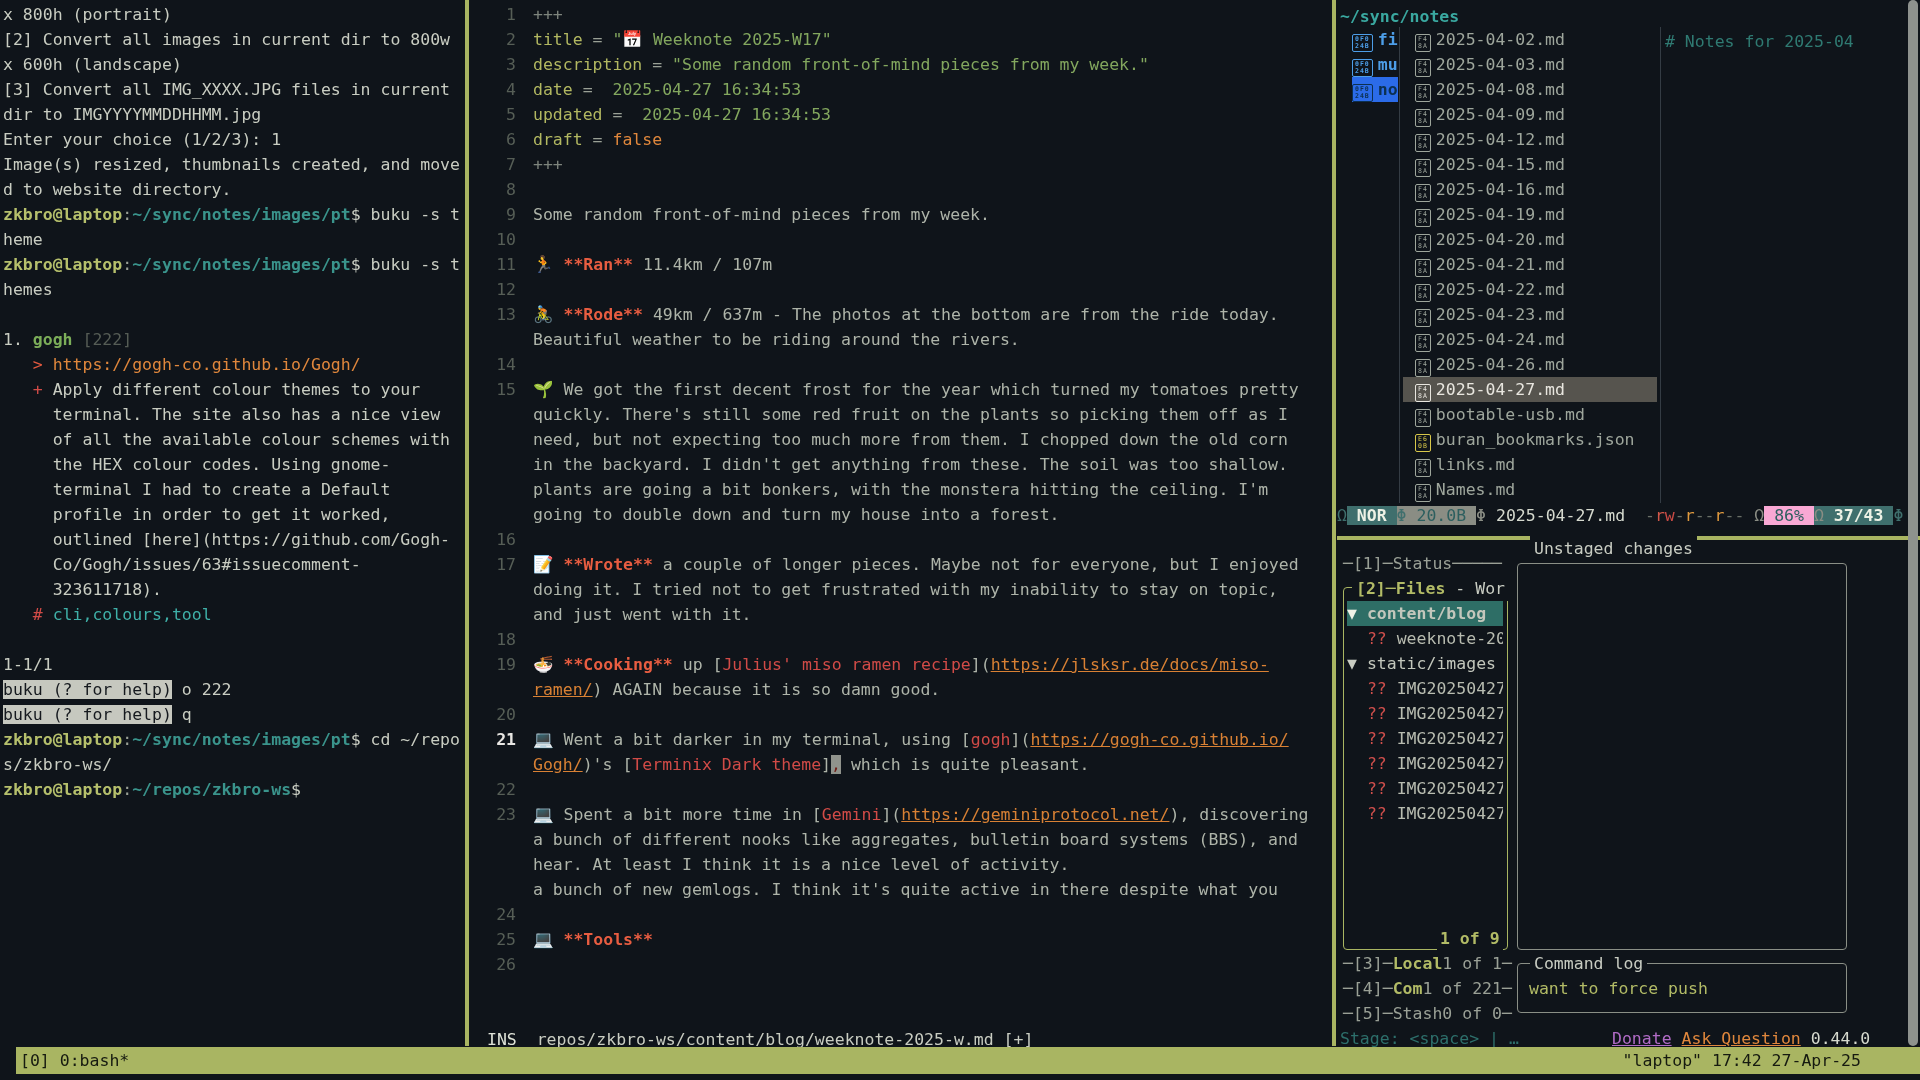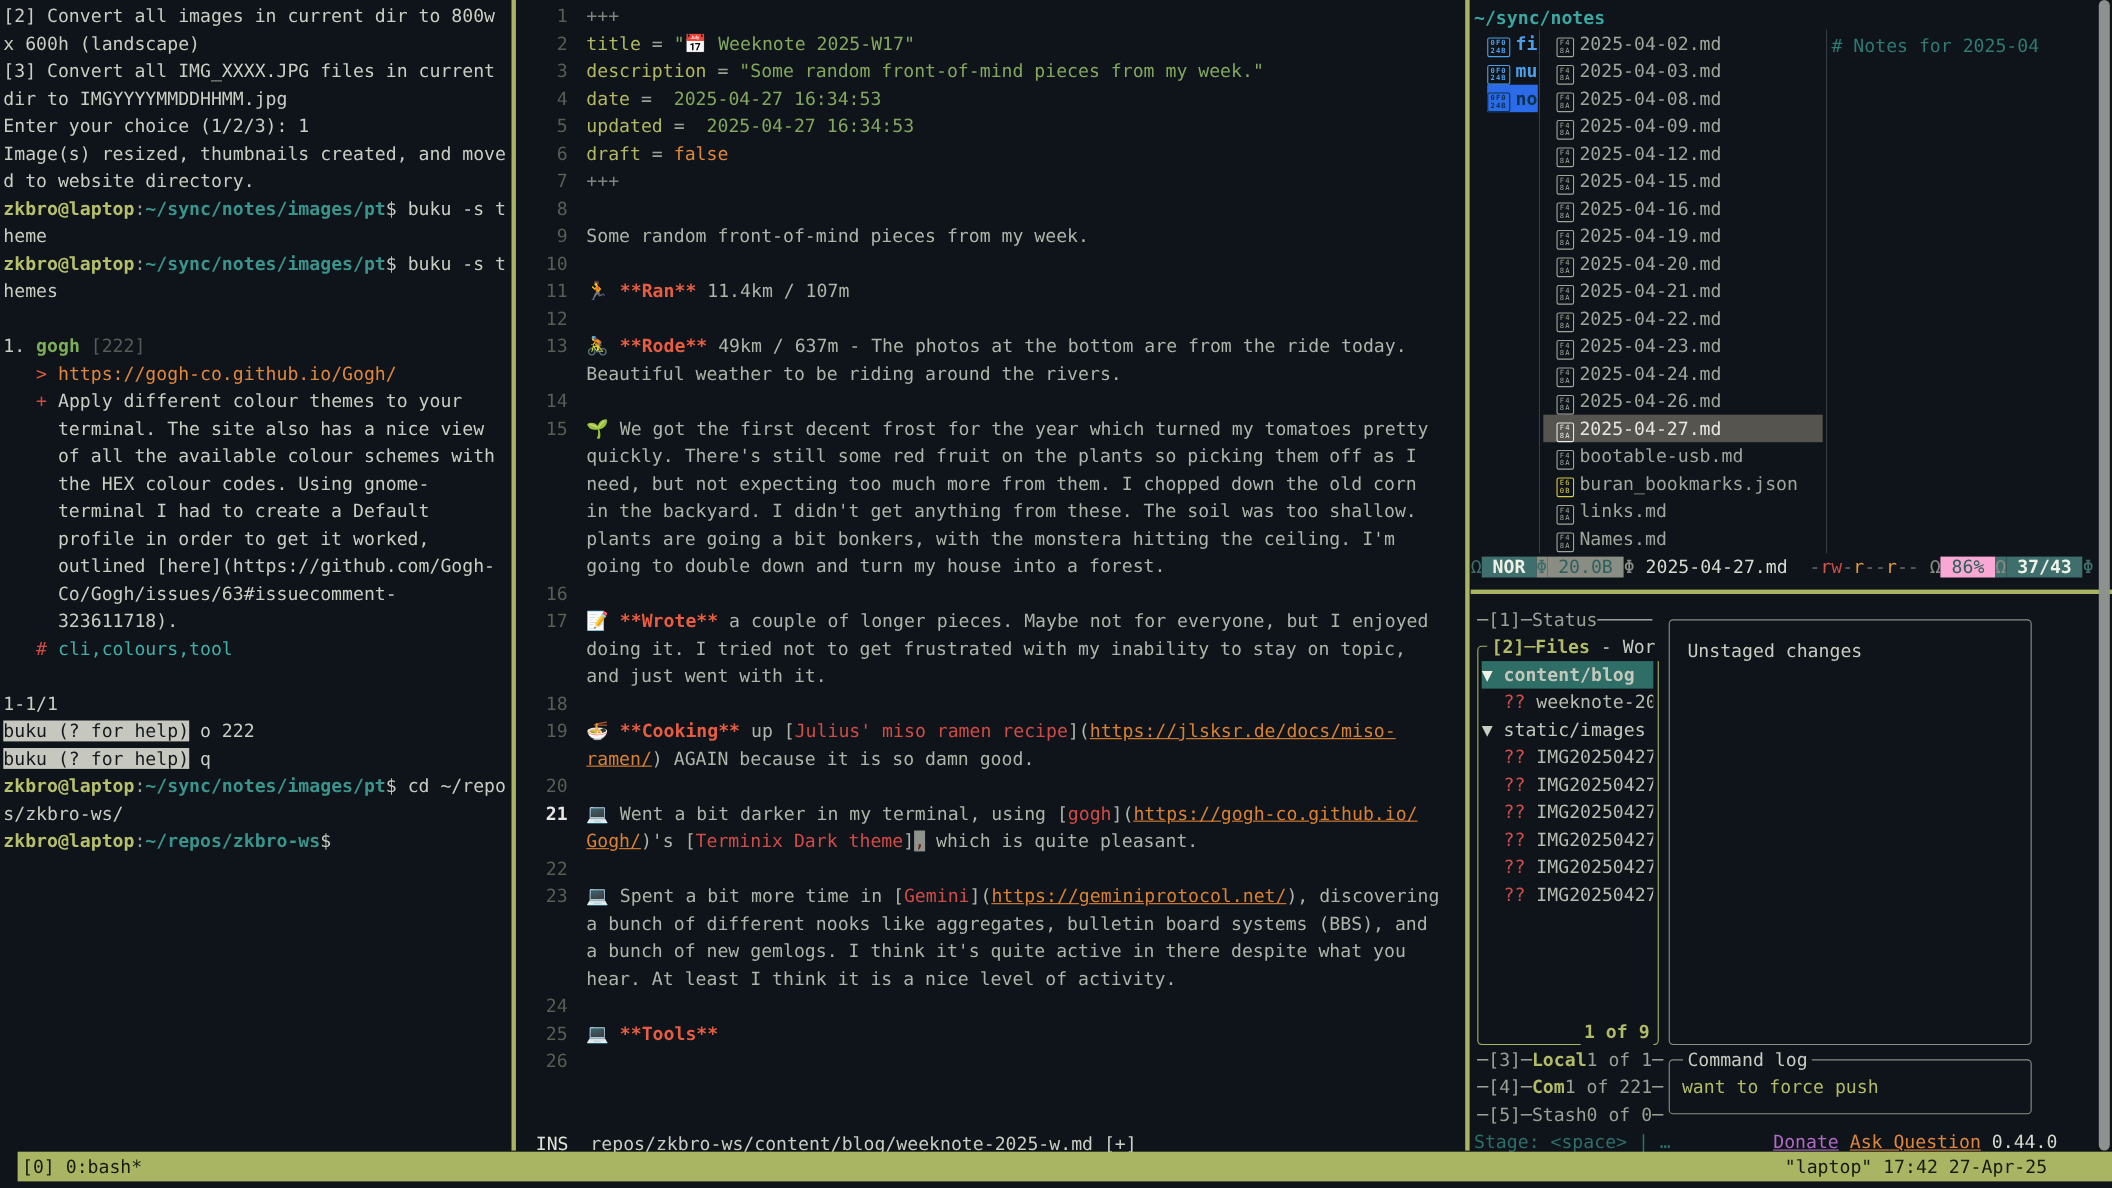--- a/index.html
+++ b/index.html
@@ -99,20 +99,21 @@
   .ver{color:#d5d9ce;}
   .cmd-entry{position:absolute;left:1529px;top:976px;height:25px;line-height:25px;color:#b2bb66;white-space:pre;}
   .count-badge{position:absolute;left:1437px;top:926px;height:25px;line-height:25px;background:#0f141a;padding:0 3px;color:#b2bb66;font-weight:bold;}
 </style>
 </head>
 <body>
 
 <div class="screen">
 
   <div class="abs term-pane" id="term-lines">
+      <div class="row"><span>x 800h (portrait)</span></div>
       <div class="row"><span>[2] Convert all images in current dir to 800w</span></div>
       <div class="row"><span>x 600h (landscape)</span></div>
       <div class="row"><span>[3] Convert all IMG_XXXX.JPG files in current</span></div>
       <div class="row"><span>dir to IMGYYYYMMDDHHMM.jpg</span></div>
       <div class="row"><span>Enter your choice (1/2/3): 1</span></div>
       <div class="row"><span>Image(s) resized, thumbnails created, and move</span></div>
       <div class="row"><span>d to website directory.</span></div>
       <div class="row"><span class="c-pr">zkbro@laptop</span><span class="c-op">:</span><span class="c-pa">~/sync/notes/images/pt</span><span>$ buku -s t</span></div>
       <div class="row"><span>heme</span></div>
       <div class="row"><span class="c-pr">zkbro@laptop</span><span class="c-op">:</span><span class="c-pa">~/sync/notes/images/pt</span><span>$ buku -s t</span></div>
@@ -275,25 +276,25 @@
       <div class="erow">
         <span class="egut">23</span>
         <span class="etext"><span>💻 Spent a bit more time in [</span><span class="c-red">Gemini</span><span>](</span><span class="c-url">https://geminiprotocol.net/</span><span>), discovering</span></span>
       </div>
       <div class="erow">
         <span class="egut"></span>
         <span class="etext"><span>a bunch of different nooks like aggregates, bulletin board systems (BBS), and</span></span>
       </div>
       <div class="erow">
         <span class="egut"></span>
+        <span class="etext"><span>hear. At least I think it is a nice level of activity.</span></span>
+      </div>
+      <div class="erow">
+        <span class="egut"></span>
         <span class="etext"><span>a bunch of new gemlogs. I think it's quite active in there despite what you</span></span>
-      </div>
-      <div class="erow">
-        <span class="egut"></span>
-        <span class="etext"><span>hear. At least I think it is a nice level of activity.</span></span>
       </div>
       <div class="erow">
         <span class="egut">24</span>
         <span class="etext"></span>
       </div>
       <div class="erow">
         <span class="egut">25</span>
         <span class="etext"><span>💻 </span><span class="c-b">**Tools**</span></span>
       </div>
       <div class="erow">
@@ -350,21 +351,21 @@
       <div class="grow" style="top: 726px;"><span>  </span><span class="qq">?? </span><span class="nm">IMG202504271</span></div>
       <div class="grow" style="top: 751px;"><span>  </span><span class="qq">?? </span><span class="nm">IMG202504271</span></div>
       <div class="grow" style="top: 776px;"><span>  </span><span class="qq">?? </span><span class="nm">IMG202504271</span></div>
       <div class="grow" style="top: 801px;"><span>  </span><span class="qq">?? </span><span class="nm">IMG202504271</span></div>
     </div>
   <div class="count-badge">1 of 9</div>
   <div class="g-line" style="top:951px;" id="g-tab3"><span>─[3]─</span><span class="c-acc">Local</span><span>1 of 1─</span></div>
   <div class="g-line" style="top:976px;" id="g-tab4"><span>─[4]─</span><span class="c-acc">Com</span><span>1 of 221─</span></div>
   <div class="g-line" style="top:1001px;" id="g-tab5"><span>─[5]─Stash0 of 0─</span></div>
   <div class="gbox" style="left:1517px;top:563px;width:330px;height:387px;"></div>
-  <div class="gtitle" style="left:1530px;top:579px;">Unstaged changes</div>
+  <div class="gtitle" style="left:1530px;top:536px;">Unstaged changes</div>
   <div class="gbox" style="left:1517px;top:963px;width:330px;height:50px;"></div>
   <div class="gtitle" style="left:1530px;top:951px;">Command log</div>
   <div class="cmd-entry">want to force push</div>
   <div class="g-hint">Stage: &lt;space&gt; | …</div>
   <div class="g-links"><span class="lnk-donate">Donate</span><span> </span><span class="lnk-ask">Ask Question</span><span> </span><span class="ver">0.44.0</span></div>
 
   <div class="abs scrollbar"></div>
 
   <div class="abs tmux-bar">
     <span class="tmux-left">[0] 0:bash*</span>

